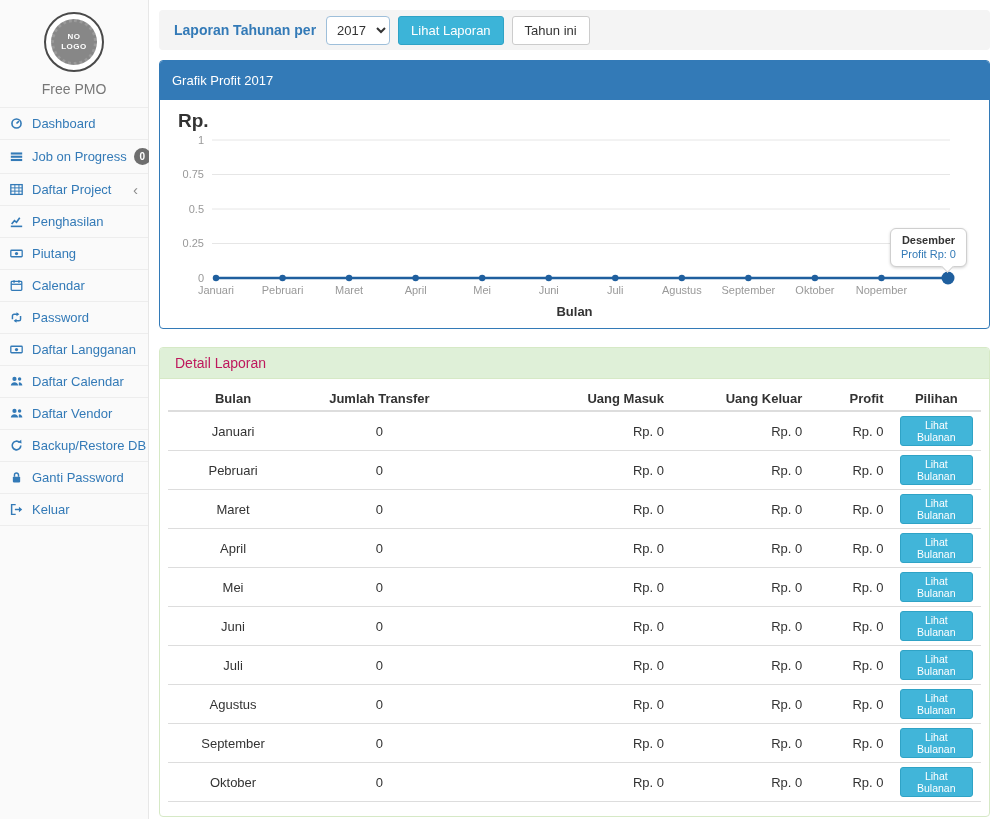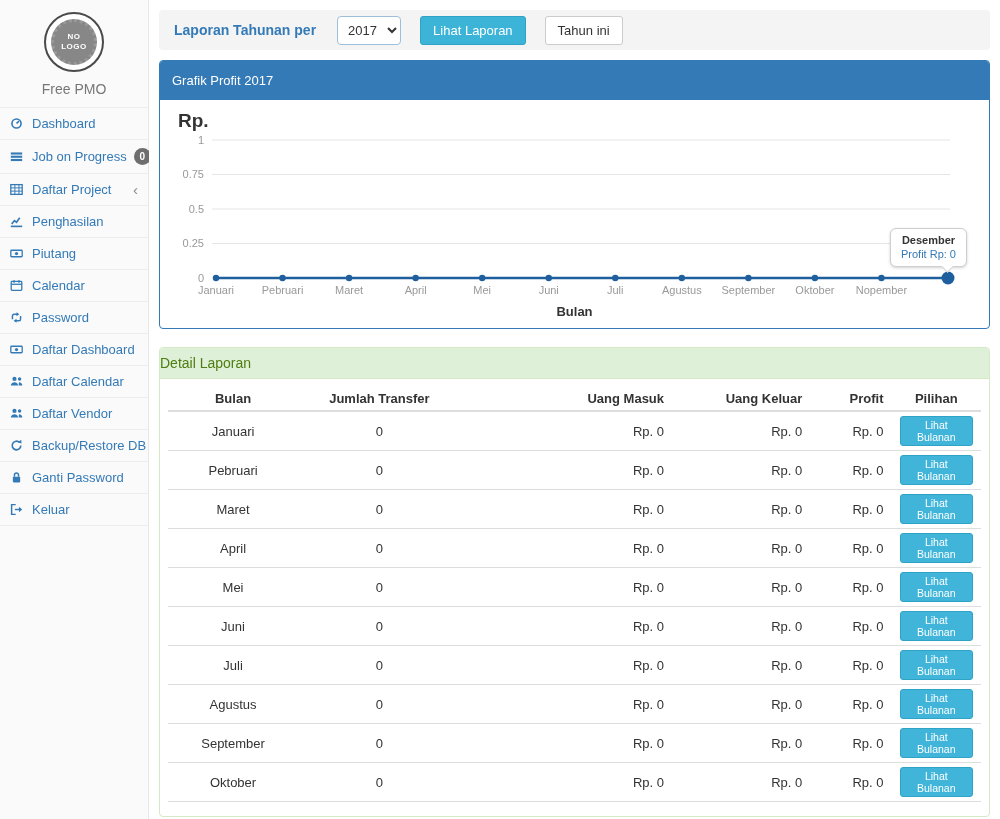--- a/index.html
+++ b/index.html
@@ -31,36 +31,36 @@
   .chev { margin-left:auto; color:#8a8a8a; font-size:15px; line-height:10px; }
 
   
   main { flex:1; padding:10px 10px 12px; background:#fff; }
   .breadcrumb { background:#f4f4f4; border-radius:4px; padding:7px 15px; margin-bottom:15px;
     font-size:13px; color:#777; }
   .breadcrumb a { color:#337ab7; text-decoration:none; }
   .bc-sep { margin:0 6px; color:#aaa; }
 
   .toolbar { background:#f4f4f4; border-radius:4px; padding:5px 15px; height:40px;
-    display:flex; align-items:center; gap:19px; margin-bottom:10px; }
+    display:flex; align-items:center; gap:8px; margin-bottom:10px; }
   .toolbar-label { color:#337ab7; font-weight:bold; font-size:14px; margin-right:2px; }
   .year-select { height:29px; width:64px; border:1px solid #9ebfda; border-radius:4px;
     background:#fff; font-size:13px; color:#333; padding:2px 2px 2px 6px;
     font-family:"Liberation Sans", sans-serif; }
   .btn { border-radius:3px; padding:5px 12px; font-size:13px; cursor:pointer;
     font-family:"Liberation Sans", sans-serif; line-height:17px; }
   .btn-info { background:#3cb4d8; border:1px solid #2fa3c6; color:#fff; }
   .btn-default { background:#fff; border:1px solid #ccc; color:#333; }
 
   .panel { border-radius:4px; margin-bottom:18px; background:#fff; }
   .panel-primary { border:1px solid #337ab7; }
   .panel-primary > .panel-heading { background:#337ab7; color:#ffffff; padding:12px 12px;
     font-size:13px; border-radius:3px 3px 0 0; }
   .panel-success { border:1px solid #d6e9c6; }
-  .panel-success > .panel-heading { background:#dff0d8; color:#4d7c0f; padding:7px 0;
+  .panel-success > .panel-heading { background:#dff0d8; color:#be185d; padding:7px 15px;
     font-size:14px; border-bottom:1px solid #d6e9c6; border-radius:3px 3px 0 0; }
 
   
   .chart-body { position:relative; padding:10px 8px 8px; }
   .y-axis-title { font-weight:bold; color:#333; font-size:19px; padding-left:10px; height:18px; }
   .x-axis-title { font-weight:bold; color:#333; font-size:13px; text-align:center; height:20px; padding-top:4px; }
   #chart-svg { display:block; }
   .chart-tooltip { position:absolute; right:22px; top:128px; background:#fff;
     border:1px solid #cfcfcf; border-radius:6px; padding:5px 10px 6px; text-align:center;
     box-shadow:0 1px 3px rgba(0,0,0,.18); z-index:2; }
@@ -166,21 +166,21 @@
           </span>
           <span class="s-label">Password</span>
         </a>
         <a href="#" class="side-item">
           <span class="s-icon">
             <svg viewBox="0 0 16 16">
               <rect x="1" y="4" width="14" height="8" rx="1" fill="none" stroke="currentColor" stroke-width="1.6"></rect>
               <circle cx="8" cy="8" r="2" fill="currentColor"></circle>
             </svg>
           </span>
-          <span class="s-label">Daftar Dashboard</span>
+          <span class="s-label">Daftar Langganan</span>
         </a>
         <a href="#" class="side-item">
           <span class="s-icon">
             <svg viewBox="0 0 16 16">
               <circle cx="5.5" cy="4.8" r="2.6" fill="currentColor"></circle>
               <path d="M1 13c0-2.6 2-4.2 4.5-4.2S10 10.4 10 13z" fill="currentColor"></path>
               <circle cx="11.8" cy="5" r="2.1" fill="currentColor"></circle>
               <path d="M11 9c2.4 0 4.2 1.6 4.2 4H10.6z" fill="currentColor"></path>
             </svg>
           </span>

